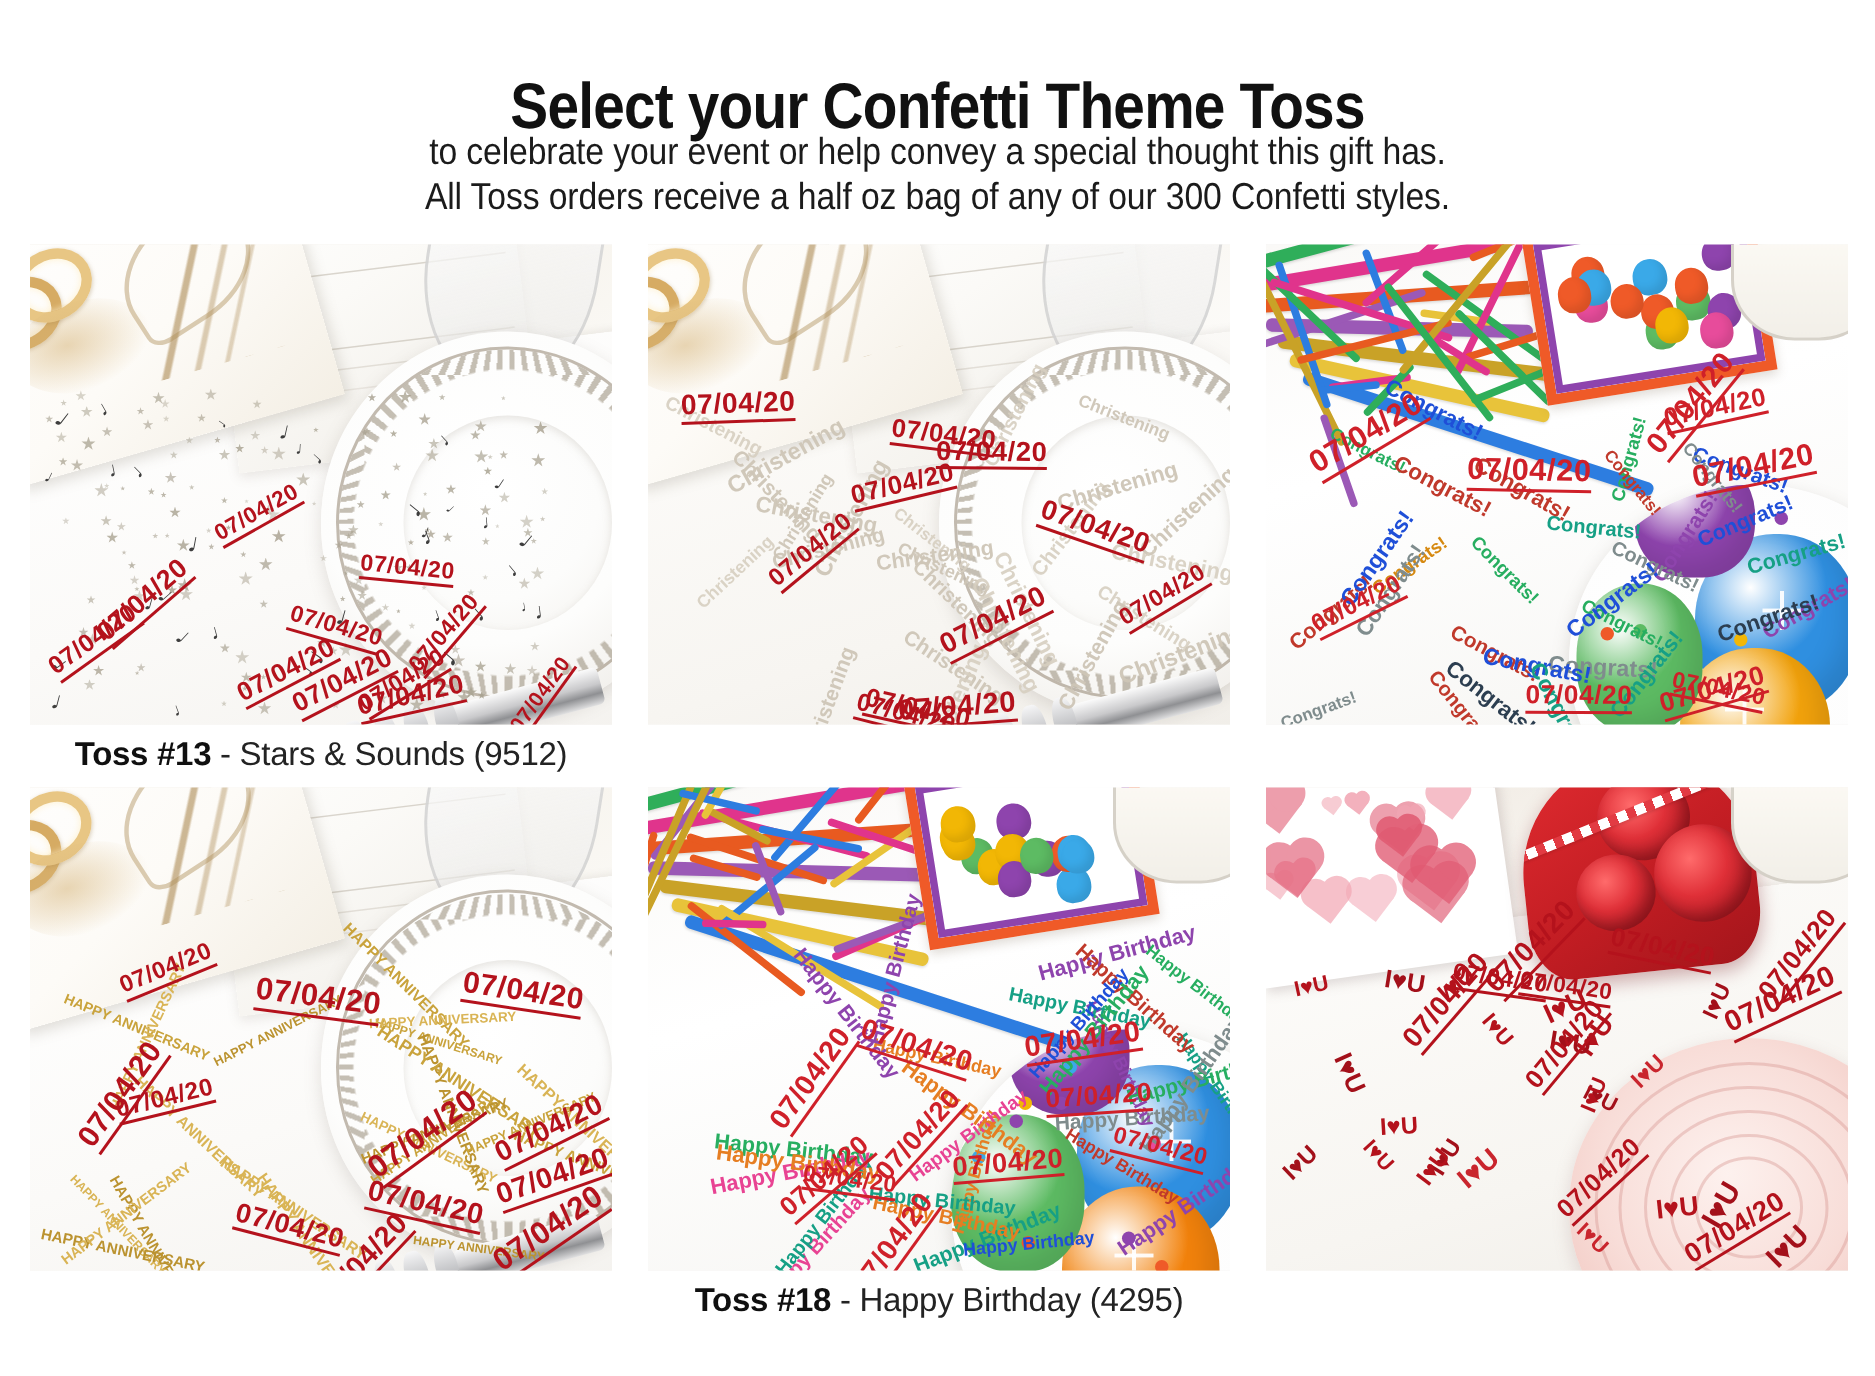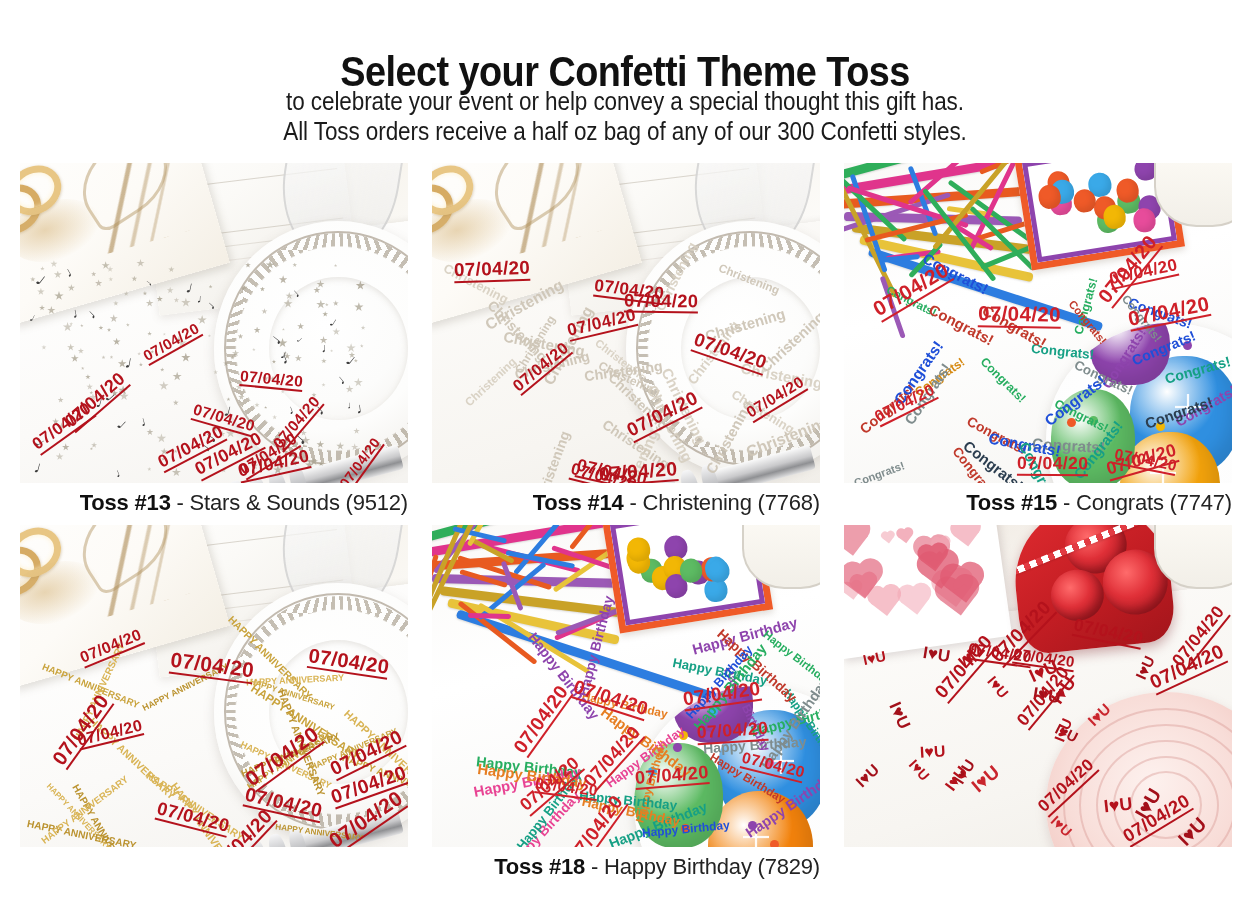--- a/index.html
+++ b/index.html
@@ -61,21 +61,21 @@
   .cell { width: 388px; }
   .photo {
     position: relative;
     width: 388px; height: 320px;
     overflow: hidden;
     background: #f4f2ef;
   }
   .cell.row2 .photo { height: 322px; }
   .caption {
     width: 388px;
-    text-align: right;
+    text-align: center;
     padding-top: 7px;
     padding-bottom: 9px;
     font-size: 22px;
     color: #1b1b1b;
     white-space: nowrap;
     letter-spacing: -0.2px;
   }
   .caption .ct-id { font-weight: bold; color: #101010; }
   .caption .ct-rest { font-weight: normal; color: #232323; }
 
@@ -669,23 +669,20 @@
             <div class="cf date red" style="left: 34.9%; top: 47.2%; font-size: 17.2px; transform: rotate(-13.4deg);">07/04/20</div>
             <div class="cf date red" style="left: 49.5%; top: 40.3%; font-size: 18.3px; transform: rotate(0.6deg);">07/04/20</div>
             <div class="cf date red" style="left: 35.6%; top: 95.3%; font-size: 16.5px; transform: rotate(14.2deg);">07/04/20</div>
             <div class="cf date red" style="left: 37%; top: 94%; font-size: 17.5px; transform: rotate(12.5deg);">07/04/20</div>
             <div class="cf date red" style="left: 80.5%; top: 70.5%; font-size: 15.6px; transform: rotate(-31.2deg);">07/04/20</div>
             <div class="cf date red" style="left: 49.8%; top: 75.7%; font-size: 18.9px; transform: rotate(-27deg);">07/04/20</div>
             <div class="cf date red" style="left: 19.7%; top: 61%; font-size: 16.3px; transform: rotate(-39.7deg);">07/04/20</div>
             <div class="cf date red" style="left: 66.9%; top: 56%; font-size: 18.6px; transform: rotate(19deg);">07/04/20</div>
           </div>
       </div>
-      <div class="caption">
-        <span class="ct-id">Toss #14</span><span class="ct-rest"> - Christening (7768)</span>
-      </div>
     </div>
 
     <div class="cell row1">
       <div class="photo">
         <div class="layer bg-party"></div>
         <div class="blowers" id="bl-3">
             <div class="blower" style="left: -1%; top: 14%; width: 73.8286%; background: rgb(45, 125, 224); transform: rotate(-20.5deg);"></div>
             <div class="blower" style="left: 2%; top: 22%; width: 67.632%; background: rgb(47, 174, 90); transform: rotate(-15deg);"></div>
             <div class="blower" style="left: 5%; top: 30%; width: 63.6153%; background: rgb(224, 52, 140); transform: rotate(-9.5deg);"></div>
             <div class="blower" style="left: 8%; top: 38%; width: 77.7974%; background: rgb(232, 90, 32); transform: rotate(-4deg);"></div>
@@ -783,23 +780,20 @@
             <div class="cf date red2" style="left: 68.2%; top: 31.4%; font-size: 17px; transform: rotate(-12.2deg);">07/04/20</div>
             <div class="cf date red2" style="left: 67.4%; top: 90.1%; font-size: 17.7px; transform: rotate(-16deg);">07/04/20</div>
             <div class="cf date red2" style="left: 69.5%; top: 90.2%; font-size: 15.4px; transform: rotate(11.3deg);">07/04/20</div>
             <div class="cf date red2" style="left: 34.5%; top: 44%; font-size: 20.5px; transform: rotate(1.2deg);">07/04/20</div>
             <div class="cf date red2" style="left: 7.5%; top: 72.6%; font-size: 15.8px; transform: rotate(-26.4deg);">07/04/20</div>
             <div class="cf date red2" style="left: 63.2%; top: 30.1%; font-size: 19.8px; transform: rotate(-50.9deg);">07/04/20</div>
             <div class="cf date red2" style="left: 44.6%; top: 91.2%; font-size: 17.5px; transform: rotate(0.4deg);">07/04/20</div>
             <div class="cf date red2" style="left: 73.2%; top: 43.1%; font-size: 20.3px; transform: rotate(-11.2deg);">07/04/20</div>
           </div>
       </div>
-      <div class="caption">
-        <span class="ct-id">Toss #15</span><span class="ct-rest"> - Congrats (7747)</span>
-      </div>
     </div>
 
     <div class="cell row2">
       <div class="photo">
         <div class="layer bg-cream"></div>
         <div class="cloth"></div>
         <div class="napkin"></div>
         <div class="card-wed">
           <div class="wed-script"></div>
           <div class="rings">
@@ -966,21 +960,21 @@
             <div class="cf date red2" style="left: 18.4%; top: 57%; font-size: 19.3px; transform: rotate(-54.4deg);">07/04/20</div>
             <div class="cf date red2" style="left: 26.6%; top: 79%; font-size: 15.3px; transform: rotate(7.3deg);">07/04/20</div>
             <div class="cf date red2" style="left: 36%; top: 50.5%; font-size: 19px; transform: rotate(17.7deg);">07/04/20</div>
             <div class="cf date red2" style="left: 79.7%; top: 72.1%; font-size: 15.7px; transform: rotate(13.9deg);">07/04/20</div>
             <div class="cf date red2" style="left: 64.8%; top: 49.4%; font-size: 19.2px; transform: rotate(-8.1deg);">07/04/20</div>
             <div class="cf date red2" style="left: 52.4%; top: 74.7%; font-size: 18.2px; transform: rotate(-4.7deg);">07/04/20</div>
             <div class="cf date red2" style="left: 32.6%; top: 91.3%; font-size: 19.2px; transform: rotate(-54.2deg);">07/04/20</div>
           </div>
       </div>
       <div class="caption">
-        <span class="ct-id">Toss #18</span><span class="ct-rest"> - Happy Birthday (7829)</span>
+        <span class="ct-id">Toss #18</span><span class="ct-rest"> - Happy Birthday (4295)</span>
       </div>
     </div>
 
     <div class="cell row2">
       <div class="photo">
         <div class="layer bg-valent"></div>
         <div class="cloth soft"></div>
         <div class="card-val" id="vc-6">
             <div class="heart" style="left: 62.6035%; top: 53.8803%; width: 24.9448px; height: 24.9448px; background: rgb(242, 167, 180); opacity: 0.64;"></div>
             <div class="heart" style="left: 76.685%; top: 18.1251%; width: 18.2706px; height: 18.2706px; background: rgb(242, 167, 180); opacity: 0.73;"></div>

